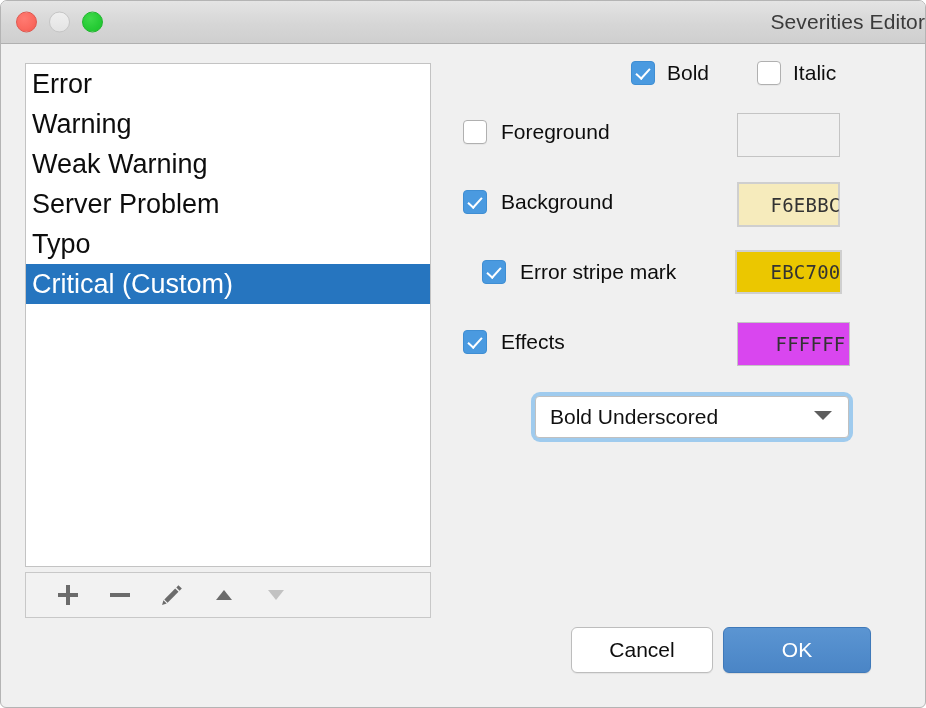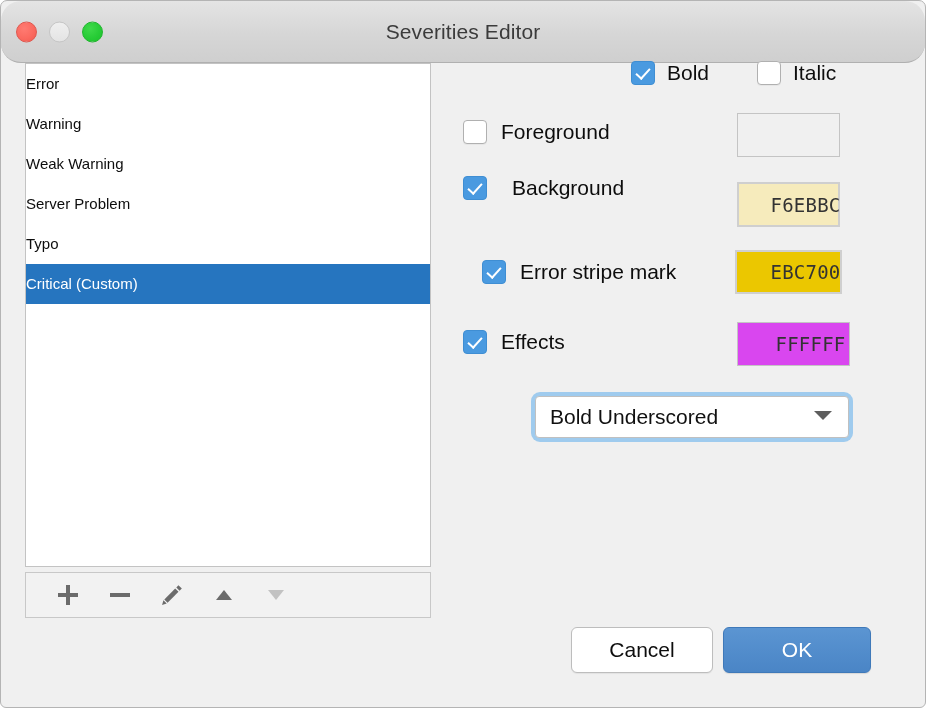--- a/index.html
+++ b/index.html
@@ -24,28 +24,27 @@
     background: #f0f0f0;
     border: 1px solid #b4b4b4;
     overflow: hidden;
   }
 
   
   .titlebar {
     position: absolute;
     left: 0; top: 0;
     width: 100%;
-    height: 62px;
+    height: 43px;
     box-sizing: border-box;
     background: linear-gradient(to bottom, #e4e4e4 0%, #d6d6d6 55%, #cfcfcf 100%);
     border-bottom: 1px solid #b0b0b0;
     display: flex;
     align-items: center;
-    justify-content: center;
-    border-radius: 20px;
+    justify-content: flex-end;
   }
   .title-text {
     font-size: 21px;
     color: #3b3b3b;
     letter-spacing: 0.1px;
   }
   .traffic {
     position: absolute;
     left: 15px;
     top: 50%;
@@ -97,22 +96,22 @@
     width: 406px;
     height: 504px;
     box-sizing: border-box;
     background: #ffffff;
     border: 1px solid #c3c3c3;
     overflow: hidden;
   }
   .list-item {
     height: 40px;
     line-height: 40px;
-    padding-left: 0;
-    font-size: 15px;
+    padding-left: 6px;
+    font-size: 27px;
     color: #0d0d0d;
     white-space: nowrap;
     box-sizing: border-box;
   }
   .list-item.selected {
     background: #2675bf;
     color: #ffffff;
   }
 
   .list-toolbar {
@@ -197,21 +196,21 @@
 
   .opt-row {
     position: absolute;
     left: 14px;
     display: flex;
     align-items: center;
     width: 452px;
   }
   .opt-row .cb-label { margin-left: 14px; }
   .row-fg { top: 73px; }
-  .row-bg { top: 129px; gap: 11px; }
+  .row-bg { top: 143px; }
   .row-esm { top: 213px; padding-left: 19px; }
   .row-eff { top: 283px; }
 
   .swatch {
     position: absolute;
     box-sizing: border-box;
     display: flex;
     align-items: center;
     justify-content: center;
     font-family: "DejaVu Sans Mono", monospace;

